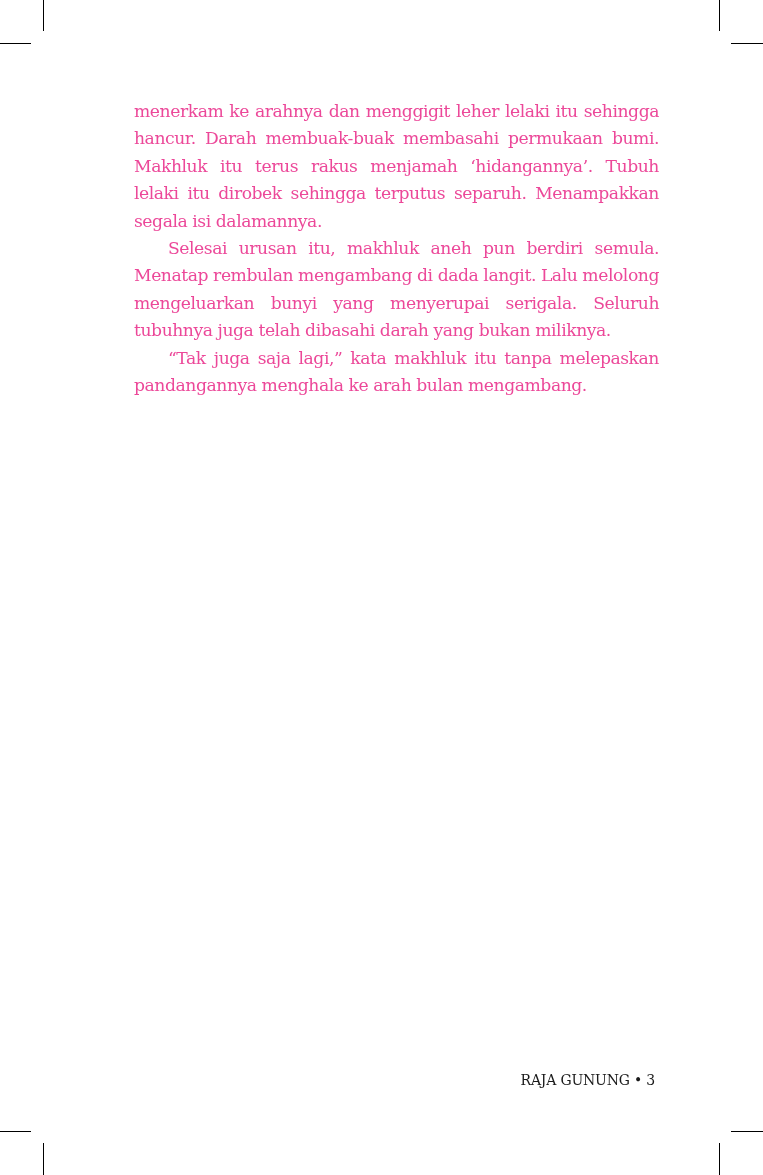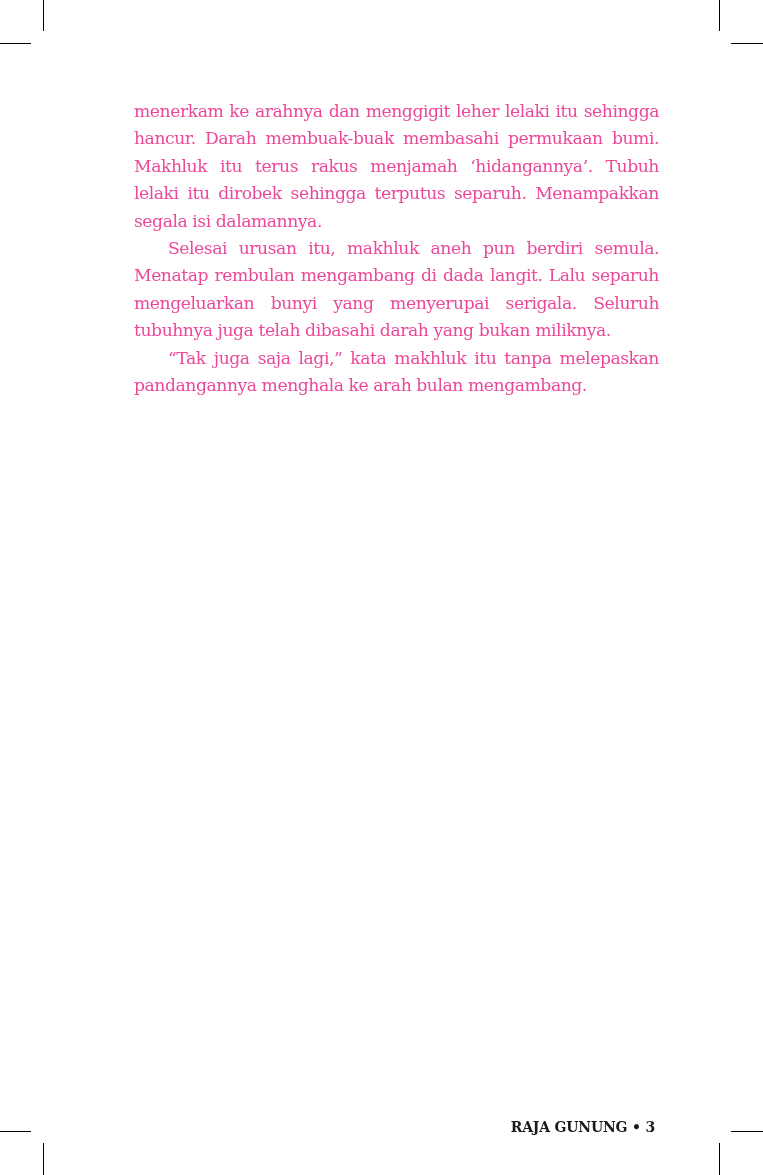--- a/index.html
+++ b/index.html
@@ -19,43 +19,42 @@
   .page-text p {
     margin: 0;
     text-align: justify;
     text-indent: 34px;
     hyphens: none;
   }
   .page-text p.first { text-indent: 0; }
   .footer {
     position: absolute;
     right: 108px;
-    top: 1119px;
+    top: 1072px;
     font-family: "DejaVu Serif", serif;
     font-size: 14px;
     color: #1a1a1a;
     letter-spacing: -0.2px;
-    font-weight: bold;
   }
 </style>
 </head>
 <body>
 
 <div class="crop" style="left:43px;top:0;width:1px;height:31px;"></div>
 <div class="crop" style="left:0;top:43px;width:31px;height:1px;"></div>
 <div class="crop" style="left:719px;top:0;width:1px;height:31px;"></div>
 <div class="crop" style="left:731px;top:43px;width:32px;height:1px;"></div>
 <div class="crop" style="left:0;top:1131px;width:31px;height:1px;"></div>
 <div class="crop" style="left:43px;top:1143px;width:1px;height:32px;"></div>
 <div class="crop" style="left:731px;top:1131px;width:32px;height:1px;"></div>
 <div class="crop" style="left:719px;top:1143px;width:1px;height:32px;"></div>
 
 <div class="page-text">
   <p class="first">menerkam ke arahnya dan menggigit leher lelaki itu sehingga hancur. Darah membuak-buak membasahi permukaan bumi. Makhluk itu terus rakus menjamah ‘hidangannya’. Tubuh lelaki itu dirobek sehingga terputus separuh. Menampakkan segala isi dalamannya.</p>
-  <p>Selesai urusan itu, makhluk aneh pun berdiri semula. Menatap rembulan mengambang di dada langit. Lalu separuh mengeluarkan bunyi yang menyerupai serigala. Seluruh tubuhnya juga telah dibasahi darah yang bukan miliknya.</p>
+  <p>Selesai urusan itu, makhluk aneh pun berdiri semula. Menatap rembulan mengambang di dada langit. Lalu melolong mengeluarkan bunyi yang menyerupai serigala. Seluruh tubuhnya juga telah dibasahi darah yang bukan miliknya.</p>
   <p>“Tak juga saja lagi,” kata makhluk itu tanpa melepaskan pandangannya menghala ke arah bulan mengambang.</p>
 </div>
 
 <div class="footer">
   <span>RAJA GUNUNG</span>
   <span>•</span>
   <span>3</span>
 </div>
 
 </body></html>

